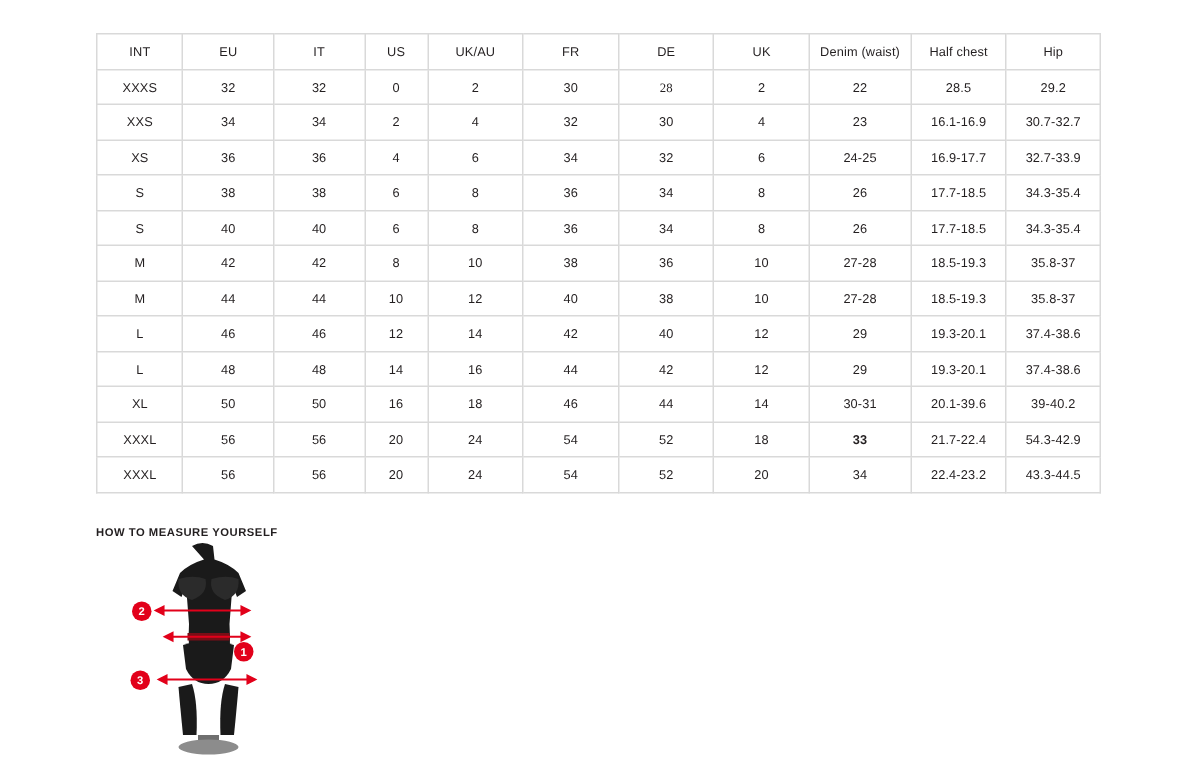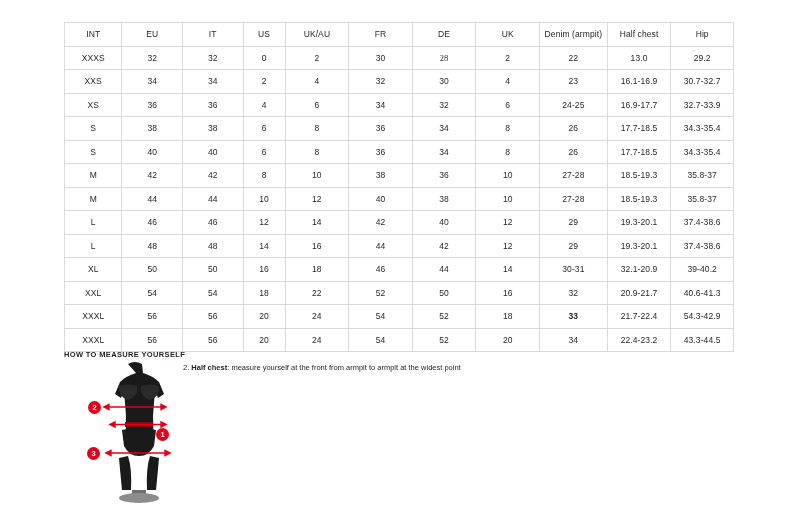--- a/index.html
+++ b/index.html
@@ -107,37 +107,37 @@
       <thead>
         <tr>
           <th style="width:56px">INT</th>
           <th style="width:59px">EU</th>
           <th style="width:59px">IT</th>
           <th style="width:41px">US</th>
           <th style="width:62px">UK/AU</th>
           <th style="width:62px">FR</th>
           <th style="width:62px">DE</th>
           <th style="width:62px">UK</th>
-          <th style="width:66px">Denim (armpit)</th>
+          <th style="width:66px">Denim (waist)</th>
           <th style="width:62px">Half chest</th>
           <th style="width:61px">Hip</th>
         </tr>
       </thead>
       <tbody id="table-body">
           <tr>
             <td style="width: 56px;">XXXS</td>
             <td style="width: 59px;">32</td>
             <td style="width: 59px;">32</td>
             <td style="width: 59px;">0</td>
             <td style="width: 62px;">2</td>
             <td style="width: 62px;">30</td>
             <td style="width: 62px; font-family: Liberation Serif, serif;">28</td>
             <td style="width: 62px;">2</td>
             <td style="width: 66px;">22</td>
-            <td style="width: 62px;">13.0</td>
+            <td style="width: 62px;">28.5</td>
             <td style="width: 61px;">29.2</td>
           </tr>
           <tr>
             <td style="width: 56px; margin-left: 24px;">XXS</td>
             <td style="width: 59px;">34</td>
             <td style="width: 59px;">34</td>
             <td style="width: 59px;">2</td>
             <td style="width: 62px;">4</td>
             <td style="width: 62px;">32</td>
             <td style="width: 62px;">30</td>
@@ -240,35 +240,22 @@
           <tr>
             <td style="width: 56px;">XL</td>
             <td style="width: 59px;">50</td>
             <td style="width: 59px;">50</td>
             <td style="width: 59px;">16</td>
             <td style="width: 62px;">18</td>
             <td style="width: 62px;">46</td>
             <td style="width: 62px;">44</td>
             <td style="width: 62px;">14</td>
             <td style="width: 66px;">30-31</td>
-            <td style="width: 62px;">32.1-20.9</td>
+            <td style="width: 62px;">20.1-39.6</td>
             <td style="width: 61px;">39-40.2</td>
-          </tr>
-          <tr>
-            <td style="width: 56px;">XXL</td>
-            <td style="width: 59px;">54</td>
-            <td style="width: 59px;">54</td>
-            <td style="width: 59px;">18</td>
-            <td style="width: 62px;">22</td>
-            <td style="width: 62px;">52</td>
-            <td style="width: 62px;">50</td>
-            <td style="width: 62px;">16</td>
-            <td style="width: 66px;">32</td>
-            <td style="width: 62px;">20.9-21.7</td>
-            <td style="width: 61px;">40.6-41.3</td>
           </tr>
           <tr>
             <td style="width: 56px;">XXXL</td>
             <td style="width: 59px;">56</td>
             <td style="width: 59px;">56</td>
             <td style="width: 59px;">20</td>
             <td style="width: 62px;">24</td>
             <td style="width: 62px;">54</td>
             <td style="width: 62px;">52</td>
             <td style="width: 62px;">18</td>
@@ -289,21 +276,20 @@
             <td style="width: 62px;">22.4-23.2</td>
             <td style="width: 61px;">43.3-44.5</td>
           </tr>
         </tbody>
     </table>
   </div>
 
   <div class="howto-title">HOW TO MEASURE YOURSELF</div>
 
   <div class="howto-list" id="howto-list">
-      <div class="howto-item"><span>2.</span> <b>Half chest</b><span>: measure yourself at the front from armpit to armpit at the widest point</span></div>
     </div>
 
   <div class="figure">
     <svg width="110" height="145" viewBox="0 0 110 145">
 
       <path d="M44 4 q7 -4 14 0 l1 9 q10 3 16 9 l5 12 -6 4 -3 -8 -2 26 q1 18 -1 28 l-24 0 q-3 -12 -2 -28 l-2 -26 -3 8 -6 -4 5 -12 q6 -6 16 -9 z" fill="#1a1a1a"></path>
 
       <path d="M35 26 q10 -3 18 0 q2 10 -9 14 q-10 -3 -9 -14 z" fill="#2b2b2b"></path>
       <path d="M57 26 q10 -3 18 0 q1 11 -9 14 q-11 -4 -9 -14 z" fill="#2b2b2b"></path>
 

